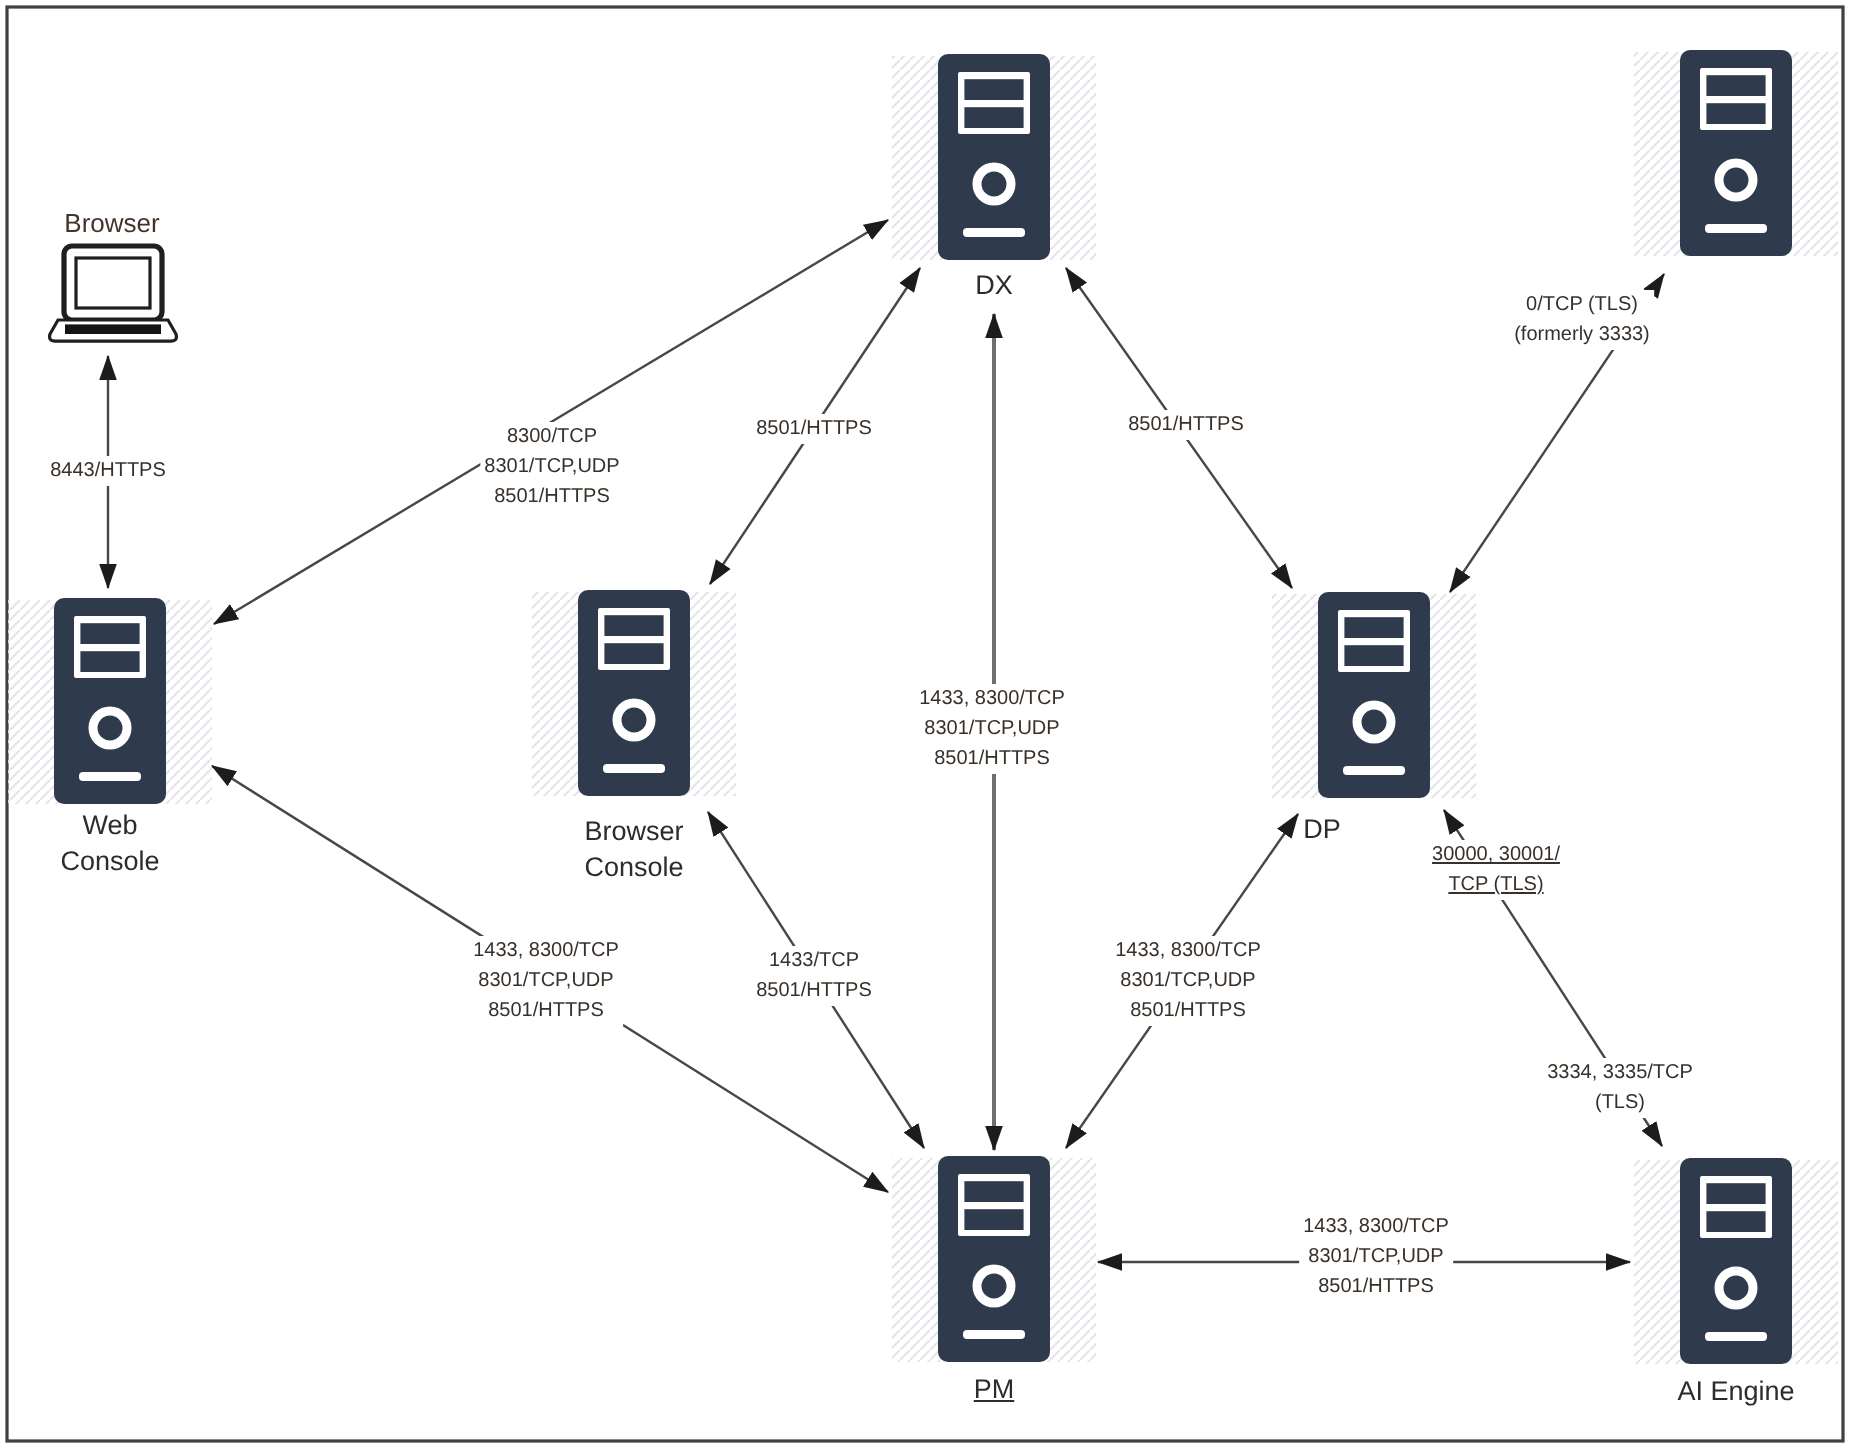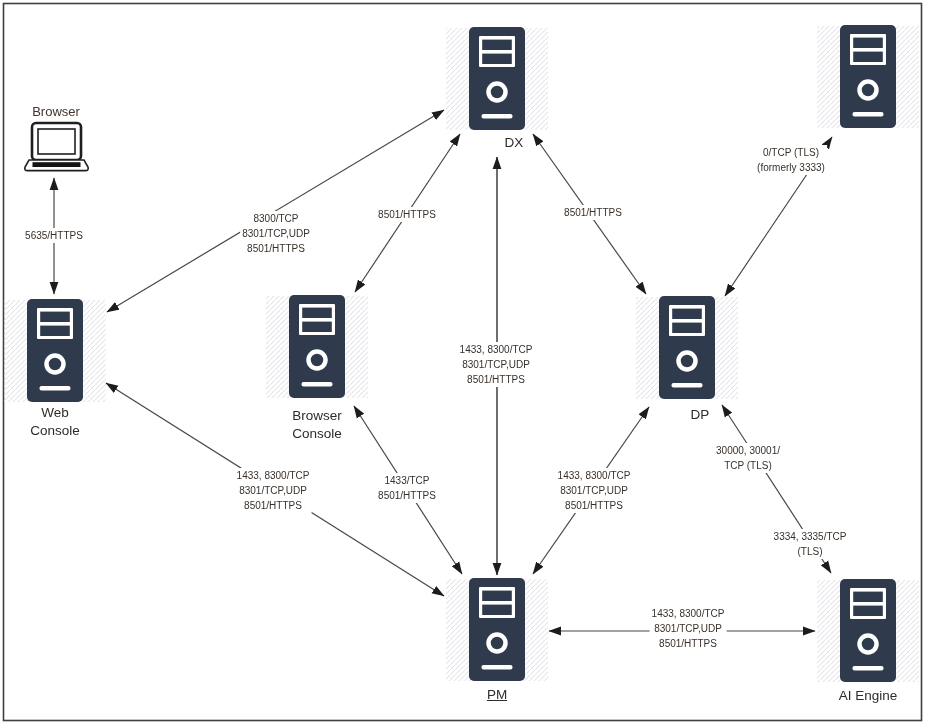--- a/index.html
+++ b/index.html
@@ -89,43 +89,43 @@
       <rect x="7" y="1" width="49" height="37" rx="4" fill="#ffffff" stroke="#1f1f1f" stroke-width="2.6"></rect>
       <rect x="13" y="7" width="37" height="25" fill="#ffffff" stroke="#1f1f1f" stroke-width="1.6"></rect>
       <path d="M4,38 L59,38 L63,45 Q64,48.6 60.4,48.6 L2.6,48.6 Q-1,48.6 0,45 Z" fill="#ffffff" stroke="#1f1f1f" stroke-width="1.6"></path>
       <rect x="7.5" y="40.2" width="48" height="4.8" fill="#141414"></rect>
     </g>
   </svg>
 
   <div class="blabel" style="left:56px;  top:104px;">
     <div>Browser</div>
   </div>
-  <div class="nlabel" style="left:497px; top:134px;margin-left:17px;">
+  <div class="nlabel" style="left:497px; top:134px;">
     <div>DX</div>
   </div>
   <div class="nlabel" style="left:55px;  top:404px; line-height:17.5px;">
     <div>Web</div>
     <div>Console</div>
   </div>
   <div class="nlabel" style="left:317px; top:407px; line-height:17.5px;">
     <div>Browser</div>
     <div>Console</div>
   </div>
-  <div class="nlabel" style="left:700px; top:406px;text-align:center;">
+  <div class="nlabel" style="left:661px; top:406px;text-align:center;">
     <div>DP</div>
   </div>
   <div class="nlabel" style="left:497px; top:686px;text-decoration:underline;">
     <div>PM</div>
   </div>
   <div class="nlabel" style="left:868px; top:687px;">
     <div>AI Engine</div>
   </div>
 
   <div class="plabel" style="left:54px;  top:228px;">
-    <div>5635/HTTPS</div>
+    <div>8443/HTTPS</div>
   </div>
   <div class="plabel" style="left:276px; top:190px;margin-top:21px;">
     <div>8300/TCP</div>
     <div>8301/TCP,UDP</div>
     <div>8501/HTTPS</div>
   </div>
   <div class="plabel" style="left:407px; top:207px;">
     <div>8501/HTTPS</div>
   </div>
   <div class="plabel" style="left:593px; top:205px;">
@@ -147,21 +147,21 @@
   </div>
   <div class="plabel" style="left:594px; top:468px;">
     <div>1433, 8300/TCP</div>
     <div>8301/TCP,UDP</div>
     <div>8501/HTTPS</div>
   </div>
   <div class="plabel" style="left:791px; top:145px;">
     <div>0/TCP (TLS)</div>
     <div>(formerly 3333)</div>
   </div>
-  <div class="plabel" style="left:748px; top:443px;">
+  <div class="plabel" style="left:748px; top:420px;text-decoration:underline;">
     <div>30000, 30001/</div>
     <div>TCP (TLS)</div>
   </div>
   <div class="plabel" style="left:810px; top:529px;">
     <div>3334, 3335/TCP</div>
     <div>(TLS)</div>
   </div>
   <div class="plabel" style="left:688px; top:606px;">
     <div>1433, 8300/TCP</div>
     <div>8301/TCP,UDP</div>

